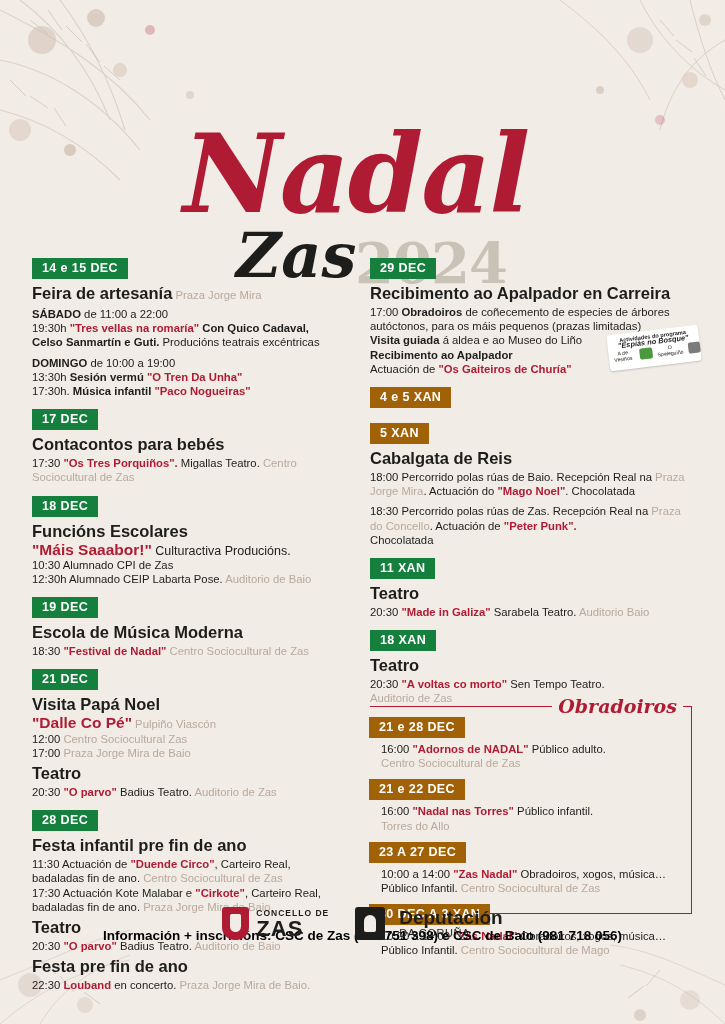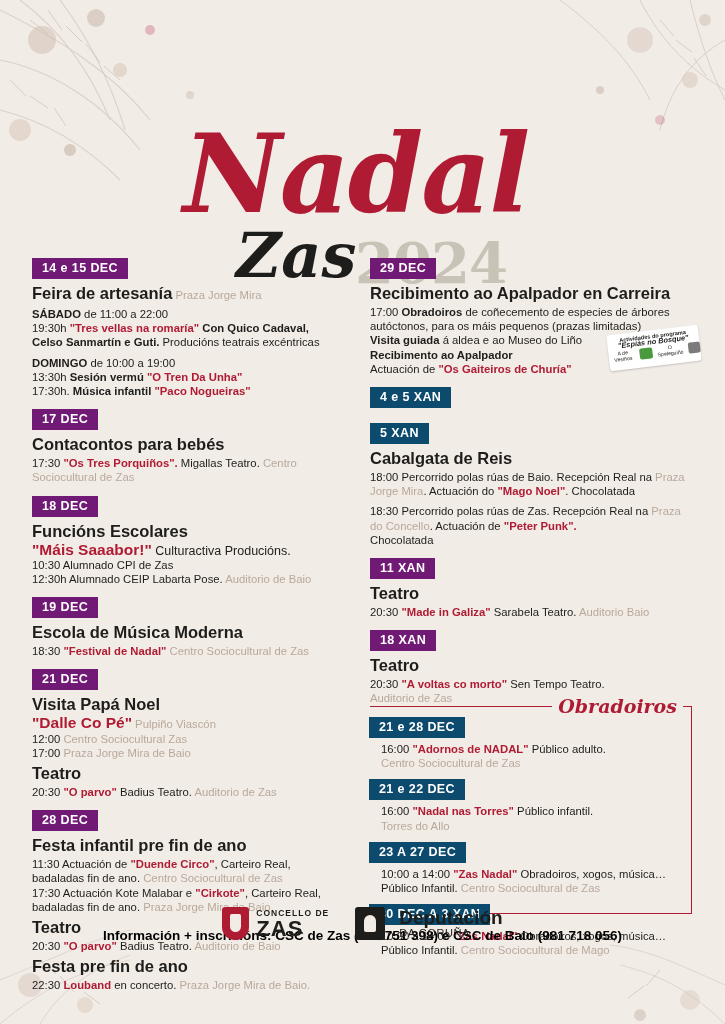--- a/index.html
+++ b/index.html
@@ -42,29 +42,29 @@
     letter-spacing:-1px;
   }
 
   
   .col{position:absolute;top:258px;width:322px;}
   .col-left{left:32px;}
   .col-right{left:370px;}
 
   .daytag{
     display:inline-block;
-    background:#701a75;
+    background:#15803d;
     color:#fff;
     font-weight:bold;
     font-size:12.5px;
     letter-spacing:.4px;
     padding:3px 10px 4px 10px;
     margin-bottom:4px;
   }
-  .daytag.red{background:#0c4a6e;}
+  .daytag.red{background:#a16207;}
   .block{margin-bottom:11px;}
   .evt-title{
     font-size:16.5px;font-weight:bold;line-height:19px;
     margin:1px 0 2px 0;color:#1d1d1b;
   }
   .line{font-size:11.3px;line-height:14.2px;margin:0;color:#1d1d1b;}
   .q{color:#b01b34;font-weight:bold;}
   .muted{color:#b9a99c;}
   .bold{font-weight:bold;}
 

